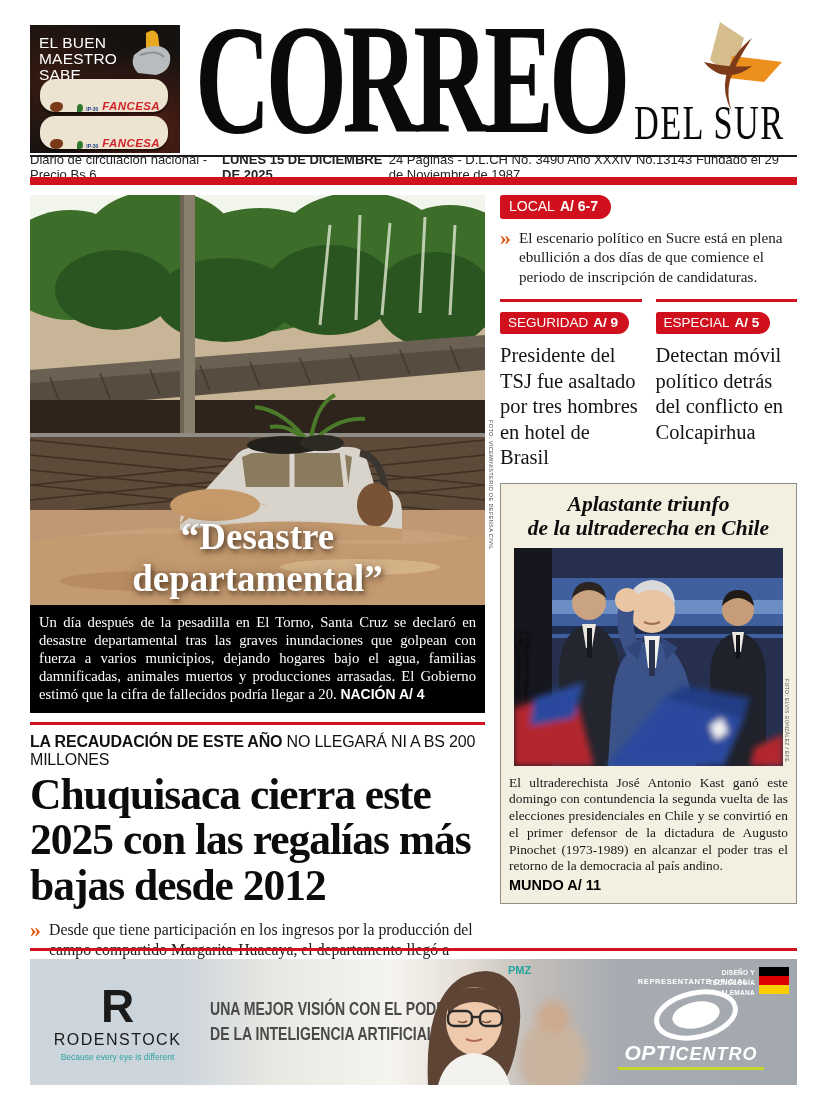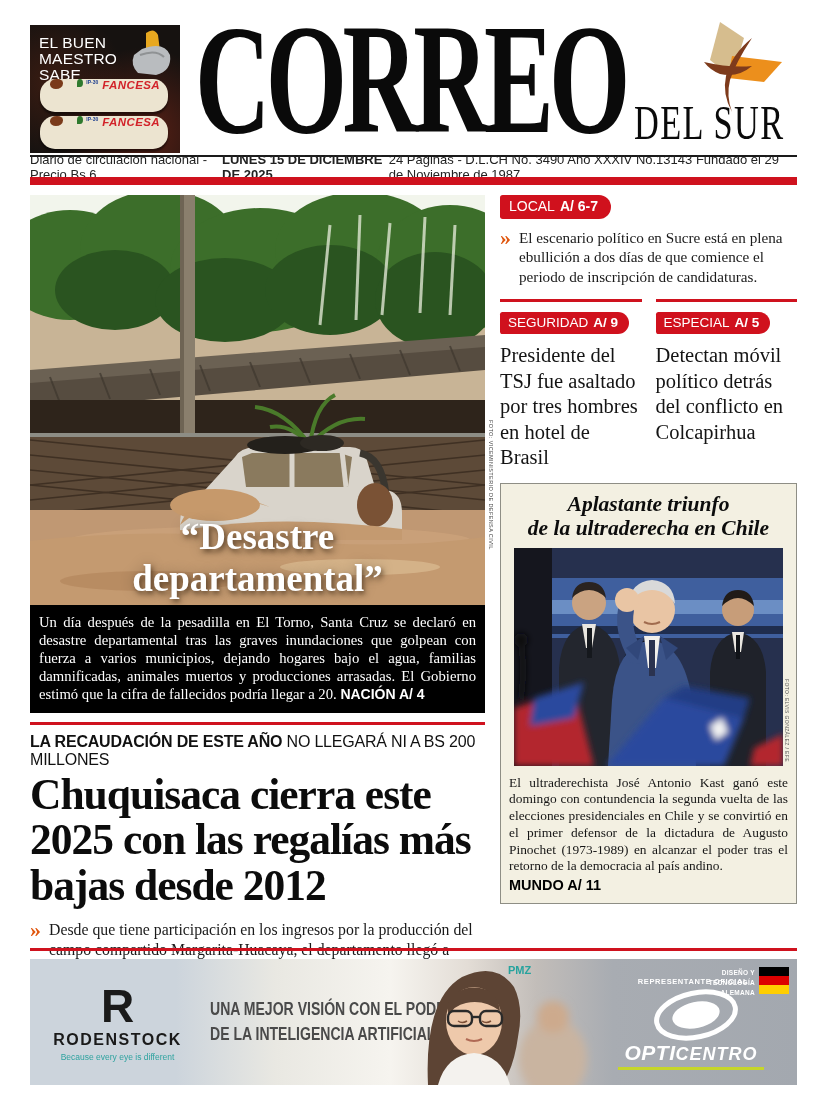--- a/index.html
+++ b/index.html
@@ -8,21 +8,21 @@
 
   
   .topad{position:absolute;left:30px;top:25px;width:150px;height:128px;overflow:hidden;
          background:#161210;
          background-image:radial-gradient(circle at 75% 85%, #5a2015 0%, rgba(90,32,21,0) 55%),
                           radial-gradient(circle at 15% 45%, #3a1c12 0%, rgba(58,28,18,0) 50%);}
   .topad-text{position:absolute;left:9px;top:10px;width:95px;color:#fff;font-weight:normal;
               font-size:15.5px;line-height:1.04;letter-spacing:.2px;}
   .glove{position:absolute;right:2px;top:2px;}
   .bag{position:absolute;left:10px;width:128px;height:33px;background:#ece4d0;border-radius:15px;
-       box-shadow:0 3px 2px rgba(0,0,0,.45);display:flex;align-items:flex-start;justify-content:flex-end;padding-right:8px;box-sizing:border-box;}
+       box-shadow:0 3px 2px rgba(0,0,0,.45);display:flex;align-items:flex-end;justify-content:flex-end;padding-right:8px;box-sizing:border-box;}
   .bag .brand{color:#d2232a;font-weight:bold;font-style:italic;font-size:11.5px;letter-spacing:.4px;}
   .bag .spec{color:#1d3f8f;font-weight:bold;font-size:5px;margin-right:4px;}
   .bag .bull{width:13px;height:10px;background:#7a3a1a;border-radius:55% 45% 60% 50%;margin-right:auto;margin-left:10px;}
   .bag .leaf{width:6px;height:8px;background:#2f7a2e;border-radius:50% 50% 50% 0;margin-right:3px;}
 
   .masthead-title{position:absolute;left:195px;top:2px;font-family:"Liberation Serif",serif;
                   font-weight:bold;font-size:156px;line-height:1;letter-spacing:-7px;color:#0a0a0a;
                   transform:scale(0.67,1.0);transform-origin:left top;white-space:nowrap;}
   .masthead-sub{position:absolute;left:634px;top:94px;font-family:"Liberation Serif",serif;
                 font-size:49px;letter-spacing:2px;color:#0a0a0a;transform:scale(0.70,1.0);
@@ -85,21 +85,21 @@
   .chile-ref{display:block;font-family:"Liberation Sans",sans-serif;font-weight:bold;font-size:14.5px;color:#000;margin-top:1px;}
 
   
   .bottom-rule{position:absolute;left:30px;right:30px;top:948px;height:3px;background:#cf121e;}
   .bottom-ad{position:absolute;left:30px;top:959px;width:767px;height:126px;overflow:hidden;
              background:linear-gradient(90deg,#ccd4dc 0%,#ccd4dc 19%,#e9e8e2 32%,#f6f4ef 47%,
                         #e3ddd6 57%,#c2bdb9 66%,#a8acb2 76%,#a3a8af 100%);}
   .rod-block{position:absolute;left:0;top:0;width:175px;height:100%;display:flex;flex-direction:column;
              align-items:center;justify-content:center;gap:2px;}
   .rod-r{font-size:46px;font-weight:600;color:#1a1a1a;line-height:1;font-family:"Liberation Sans",sans-serif;}
-  .rod-name{font-size:16px;font-weight:bold;letter-spacing:1.5px;color:#1a1a1a;}
+  .rod-name{font-size:16px;font-weight:normal;letter-spacing:1.5px;color:#1a1a1a;}
   .rod-tag{font-size:8.5px;color:#2fa3a0;margin-top:1px;}
   .ad-slogan{position:absolute;left:180px;top:38px;color:#4a4a4a;font-weight:bold;font-size:18px;
              line-height:1.4;transform:scale(0.78,1);transform-origin:left top;white-space:nowrap;}
   .ad-deco{position:absolute;color:#27a39e;font-weight:bold;}
   .opti-panel{position:absolute;left:568px;top:0;width:200px;height:100%;}
   .opti-label{position:absolute;left:4px;right:14px;top:18px;text-align:center;color:#fff;
               font-size:7.5px;font-weight:bold;letter-spacing:.6px;}
   .opti-logo{position:absolute;left:55px;top:30px;}
   .opti-brand{position:absolute;left:0;right:14px;top:82px;text-align:center;color:#fff;
               font-style:italic;font-size:21px;}

